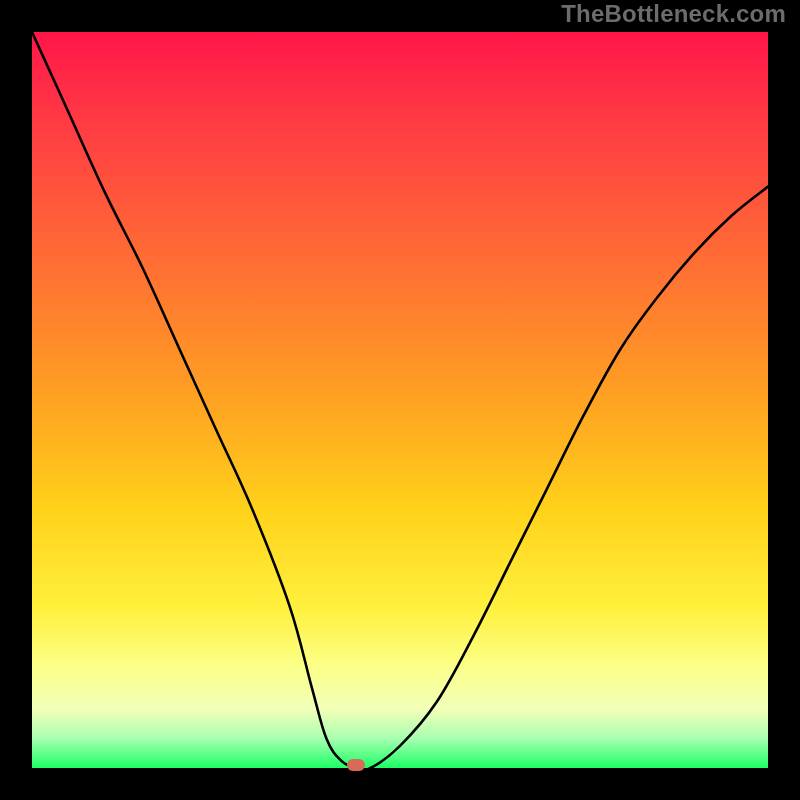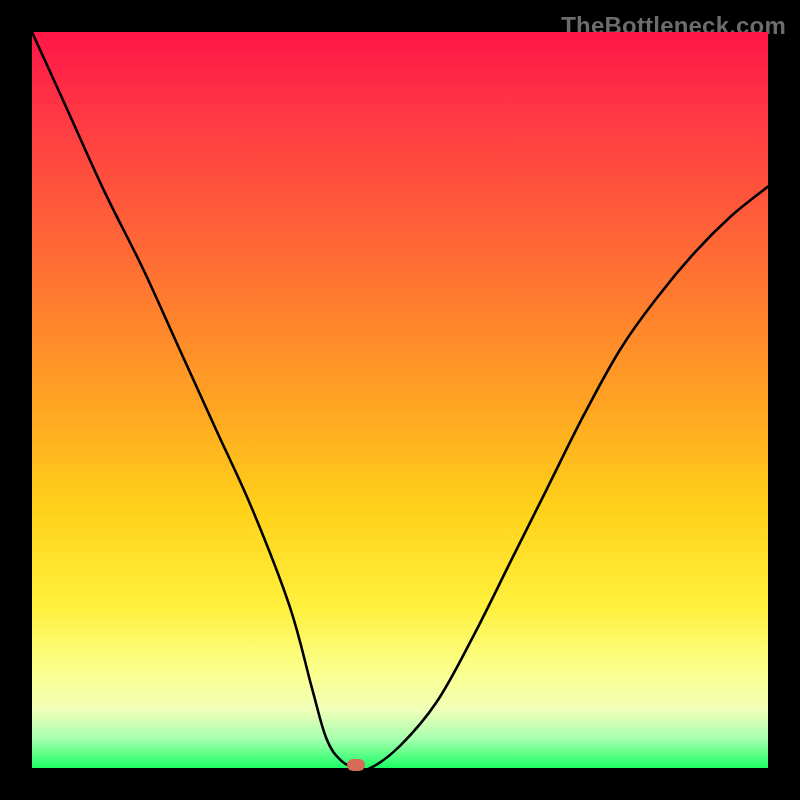--- a/index.html
+++ b/index.html
@@ -12,21 +12,21 @@
     font-family: Arial, Helvetica, sans-serif;
   }
   .frame {
     position: relative;
     width: 800px;
     height: 800px;
     background: #000;
   }
   .watermark {
     position: absolute;
-    top: 12px;
+    top: 0;
     right: 14px;
     color: #6c6c6c;
     font-size: 24px;
     font-weight: 600;
     letter-spacing: 0.2px;
     user-select: none;
   }
   .plot-area {
     position: absolute;
     left: 32px;

